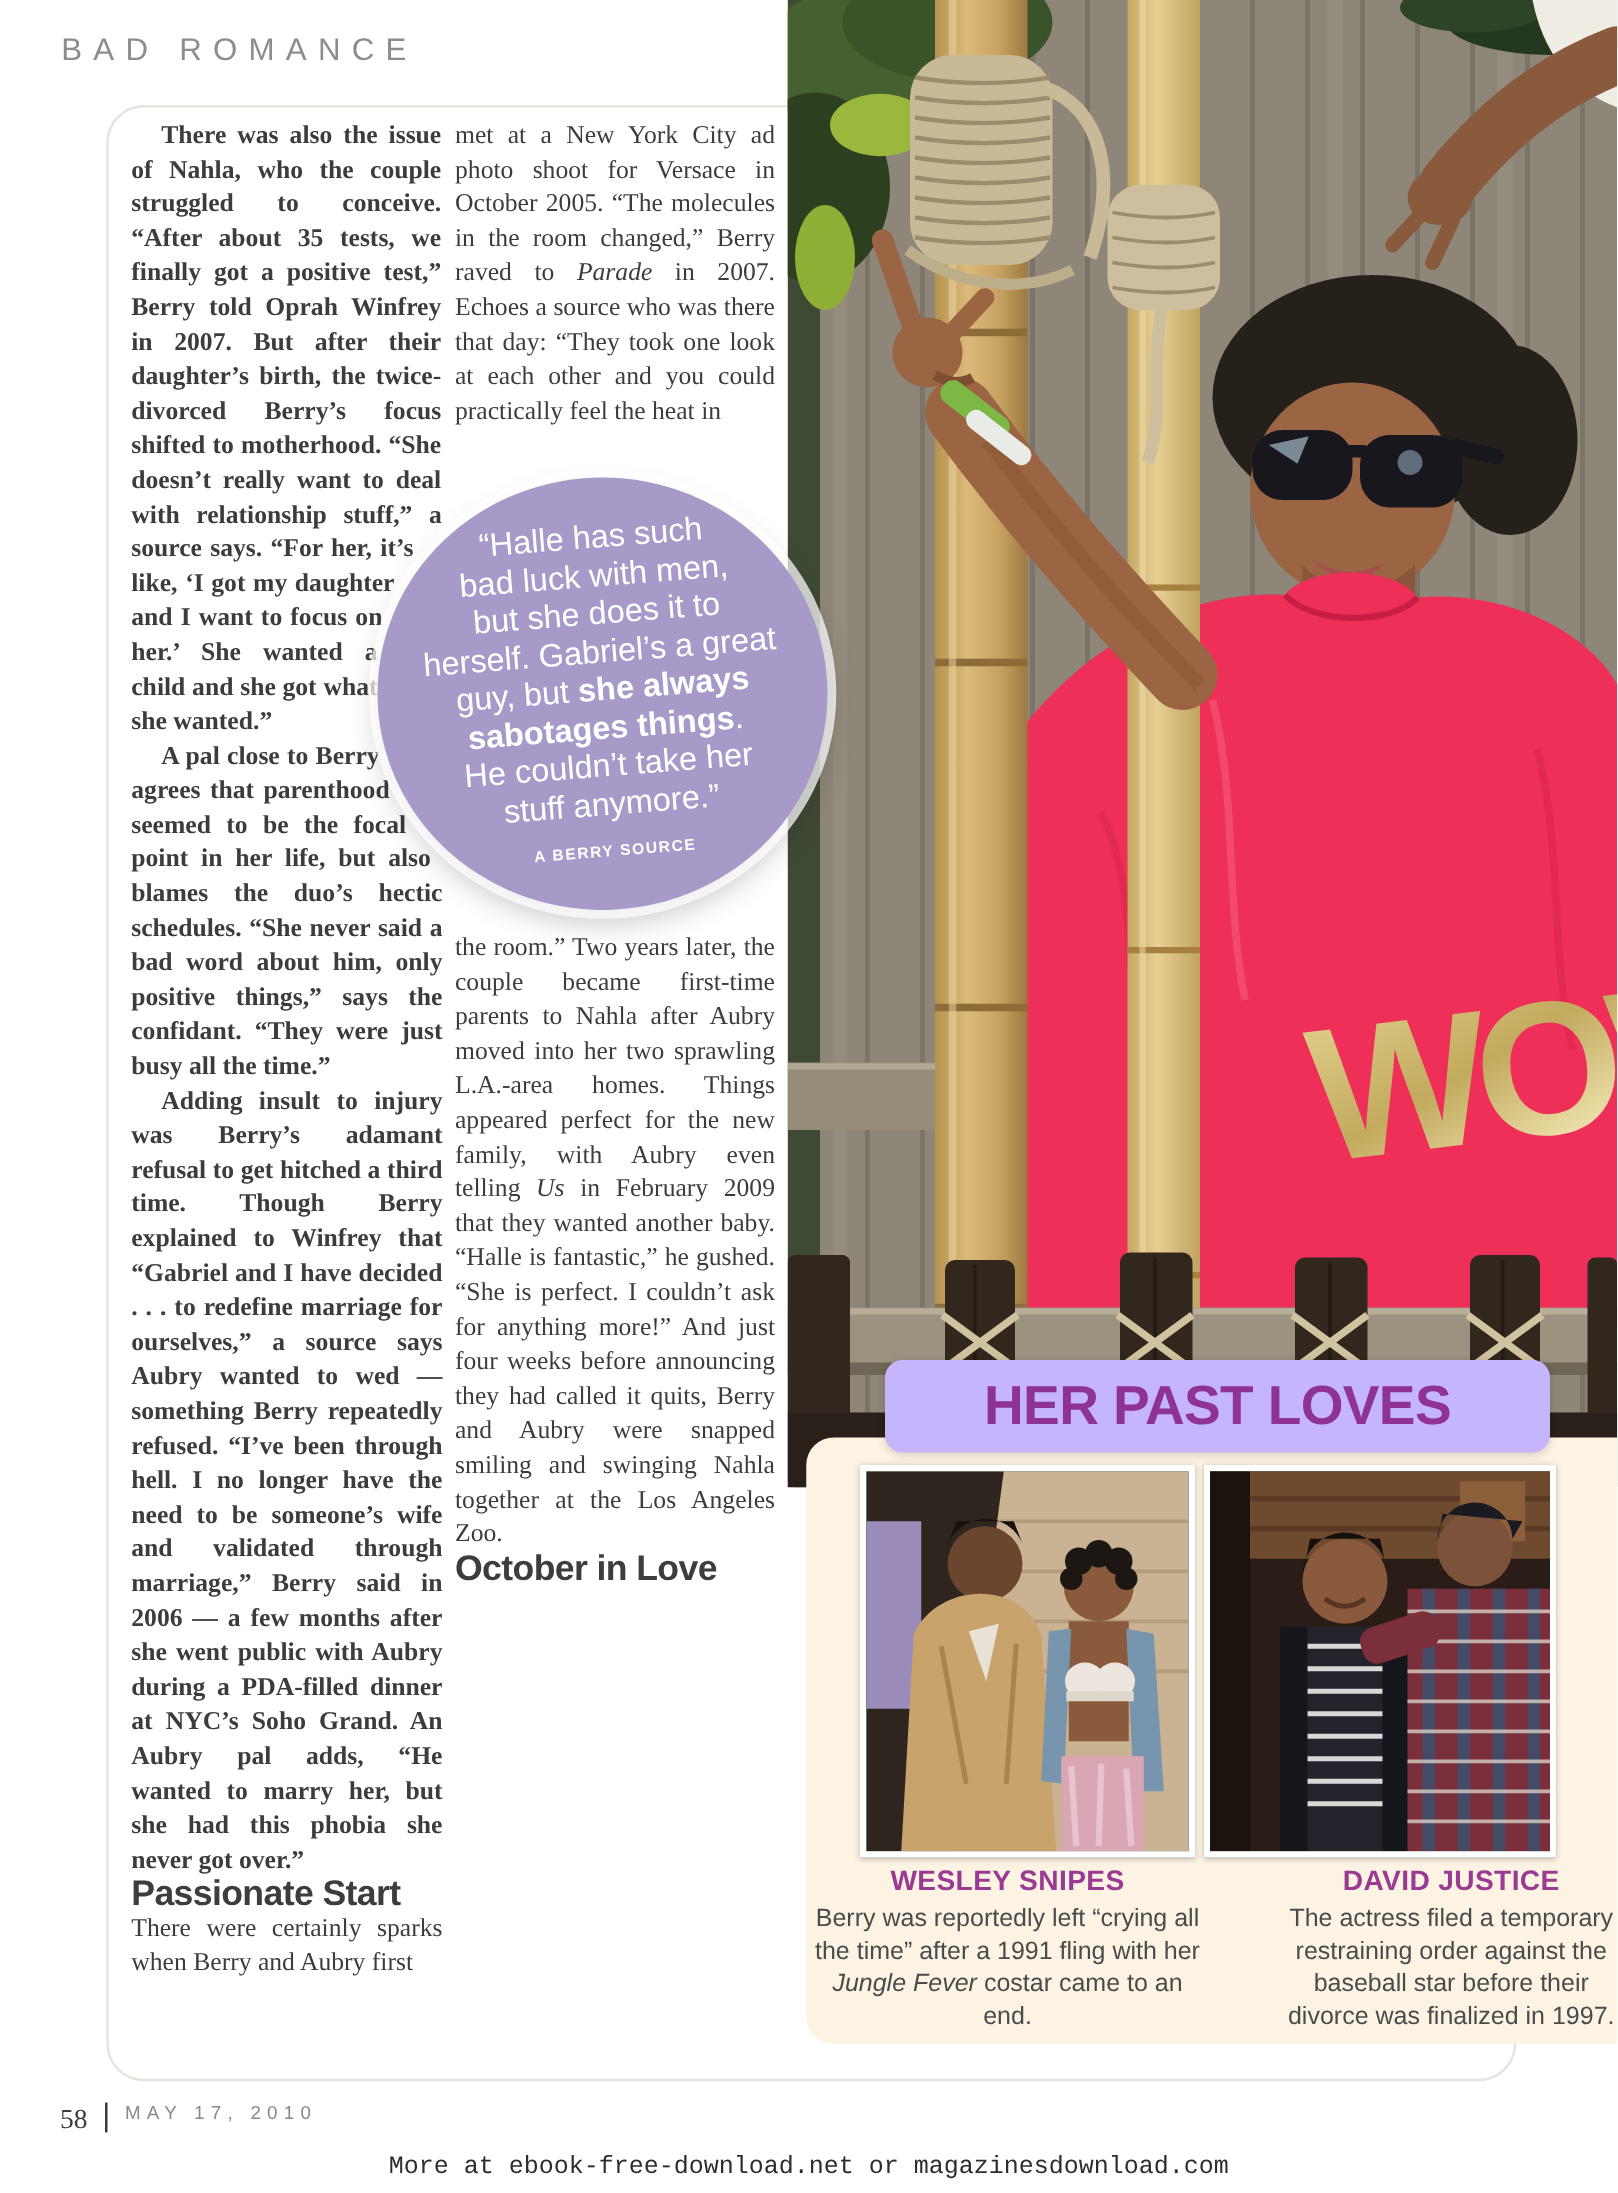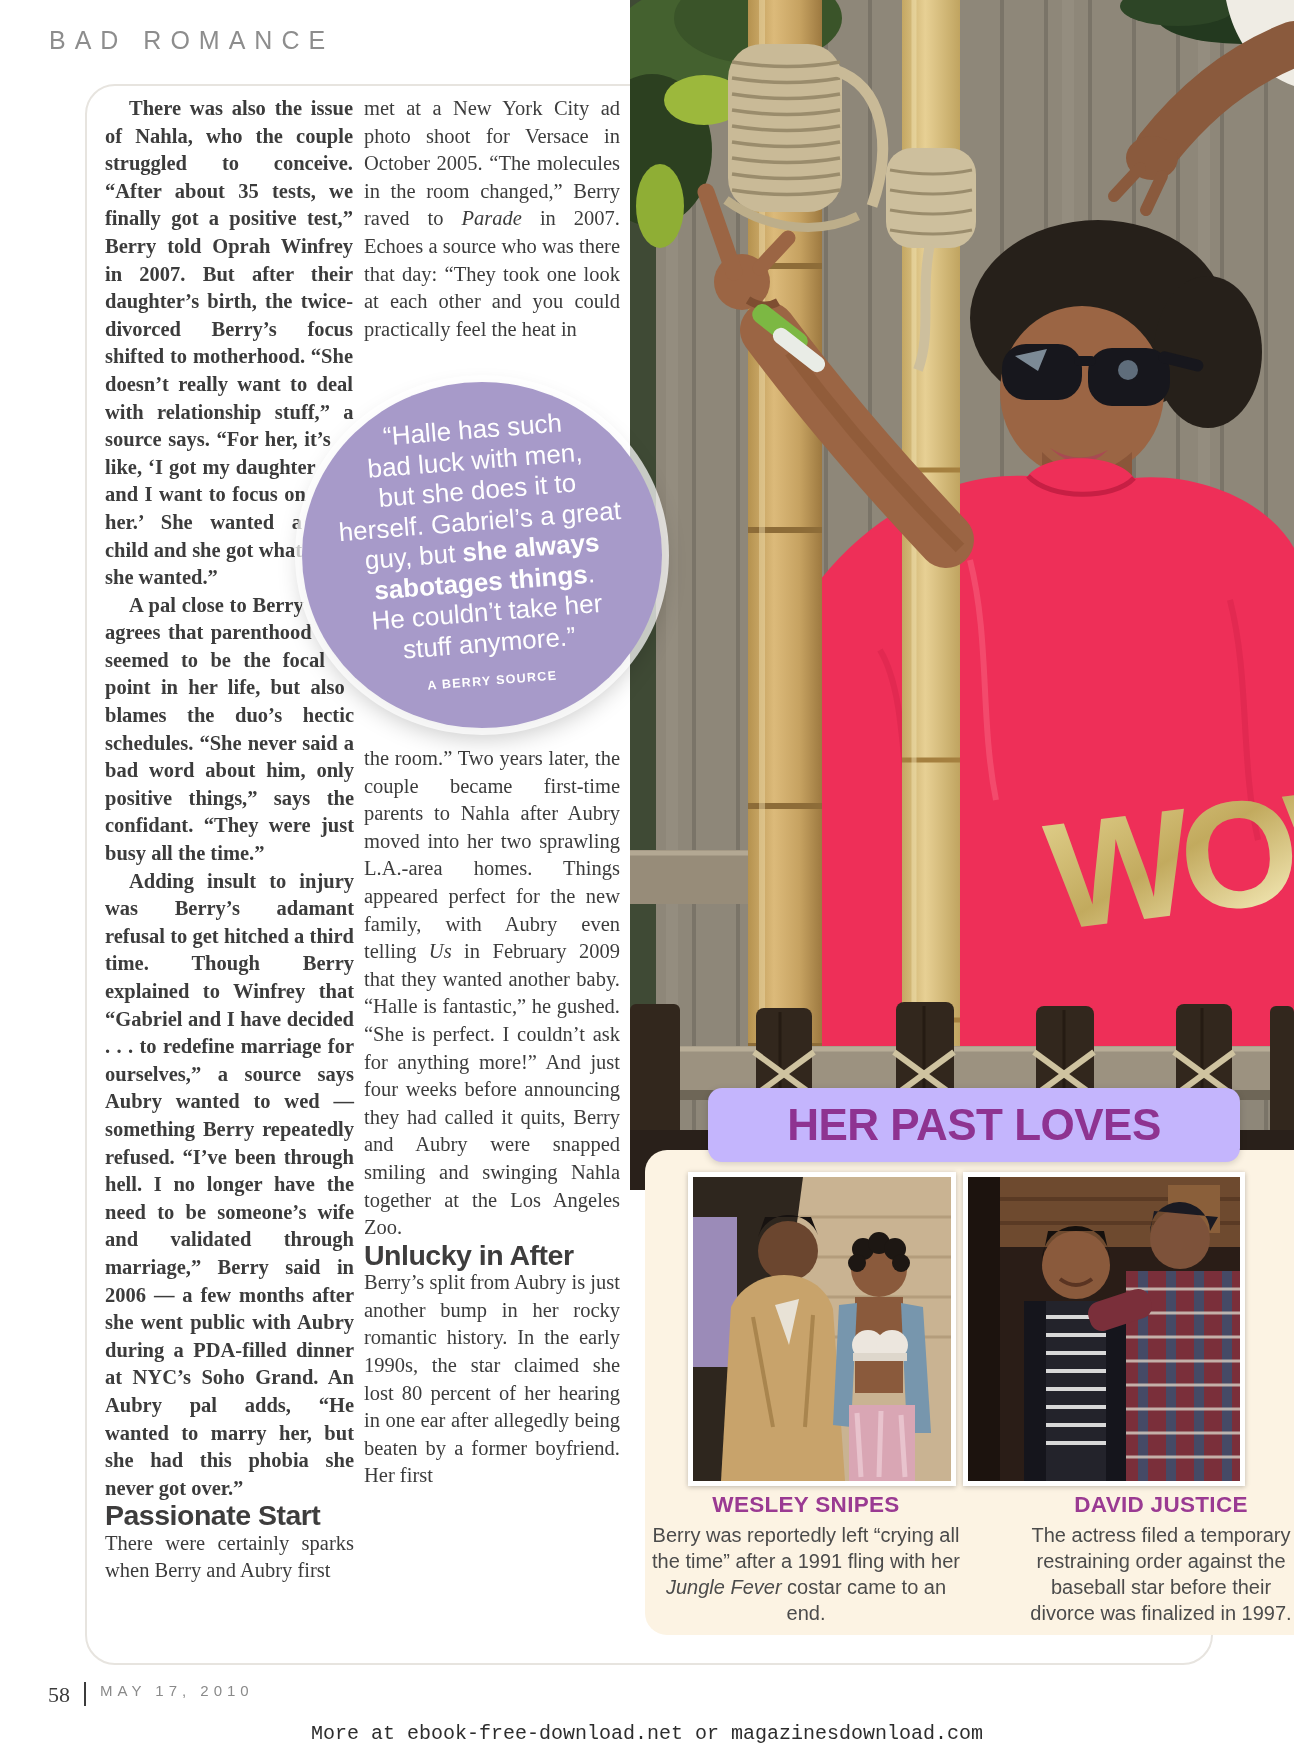--- a/index.html
+++ b/index.html
@@ -264,22 +264,21 @@
     <p class="subhead">Passionate Start</p>
     <p>There were certainly sparks when Berry and Aubry first</p>
   </div>
 
   <div class="col col2top">
     <p><span>met at a New York City ad photo shoot for Versace in October 2005. “The molecules in the room changed,” Berry raved to </span><span class="it">Parade</span><span> in 2007. Echoes a source who was there that day: “They took one look at each other and you could practically feel the heat in</span></p>
   </div>
 
   <div class="col col2bottom">
     <p><span>the room.” Two years later, the couple became first-time parents to Nahla after Aubry moved into her two sprawling L.A.-area homes. Things appeared perfect for the new family, with Aubry even telling </span><span class="it">Us</span><span> in February 2009 that they wanted another baby. “Halle is fantastic,” he gushed. “She is perfect. I couldn’t ask for anything more!” And just four weeks before announcing they had called it quits, Berry and Aubry were snapped smiling and swinging Nahla together at the Los Angeles Zoo.</span></p>
-    <p class="subhead">Unlucky in After</p>
-    <p>Berry’s split from Aubry is just another bump in her rocky romantic history. In the early 1990s, the star claimed she lost 80 percent of her hearing in one ear after allegedly being beaten by a former boyfriend. Her first</p>
+    <p class="subhead">October in Love</p>
   </div>
 
   <div class="pull-quote">
     <div class="pq-inner">
       <div><span>“Halle has such</span></div>
       <div><span>bad luck with men,</span></div>
       <div><span>but she does it to</span></div>
       <div><span>herself. Gabriel’s a great</span></div>
       <div><span>guy, but </span><span class="pq-b">she always</span></div>
       <div><span class="pq-b">sabotages things</span><span>.</span></div>

